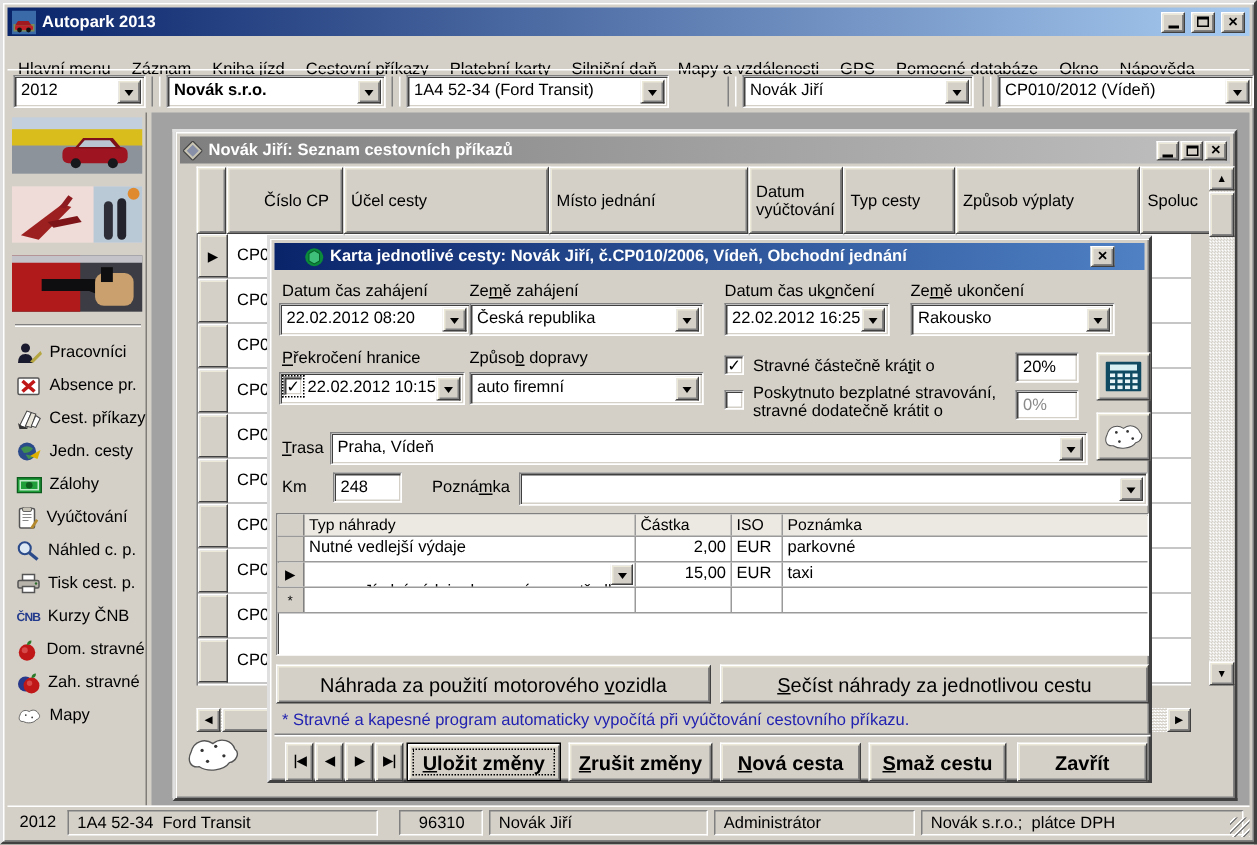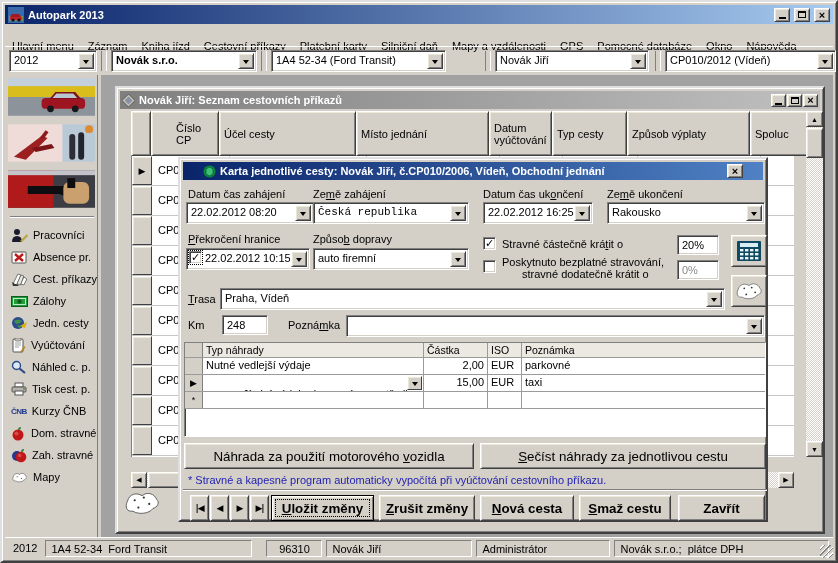--- a/index.html
+++ b/index.html
@@ -63,21 +63,21 @@
   .ctitle .ttl { color:#fff; font-weight:bold; flex:1; white-space:pre; overflow:hidden; }
   .cbtns { display:flex; gap:1px; }
   .cbtns .winbtn { width:15px; height:13px; }
 
   
   .table { position:absolute; left:14px; top:23px; width:681px; height:363px; }
   .thead { display:flex; height:45px; }
   .th { border:1px solid; border-color:#fff #404040 #404040 #fff;
         box-shadow:inset 1px 1px 0 #ece9d8, inset -1px -1px 0 #808080;
         background:#d4d0c8; padding:2px 4px; overflow:hidden; display:flex; align-items:center; }
-  .w-sel{width:20px;} .w0{width:68px;padding-left:24px;} .w1{width:137px;} .w2{width:133px;}
+  .w-sel{width:20px;} .w0{width:78px;padding-left:24px;} .w1{width:137px;} .w2{width:133px;}
   .w3{width:63px;} .w4{width:75px;} .w5{width:123px;} .w6{flex:1;}
   .tbody { position:relative; width:663px; height:301px; border-left:1px solid #808080;
            background:
              linear-gradient(#c6c6c6,#c6c6c6) 97px 0/1px 100% no-repeat,
              linear-gradient(#c6c6c6,#c6c6c6) 234px 0/1px 100% no-repeat,
              linear-gradient(#c6c6c6,#c6c6c6) 367px 0/1px 100% no-repeat,
              linear-gradient(#c6c6c6,#c6c6c6) 430px 0/1px 100% no-repeat,
              linear-gradient(#c6c6c6,#c6c6c6) 505px 0/1px 100% no-repeat,
              linear-gradient(#c6c6c6,#c6c6c6) 628px 0/1px 100% no-repeat,
              repeating-linear-gradient(#fff 0 29px,#c6c6c6 29px 30px); }
@@ -286,35 +286,35 @@
     <div class="sideitem">
       <svg width="17" height="14" viewBox="0 0 17 14">
           <path d="M2 12 L7 2 L10 3 L6 13 Z" fill="#fff" stroke="#444" stroke-width="0.7"></path>
           <path d="M6 12 L10 3 L13 4 L10 13 Z" fill="#e8e4d8" stroke="#444" stroke-width="0.7"></path>
           <path d="M10 12 L13 5 L16 7 L13 13 Z" fill="#fff" stroke="#444" stroke-width="0.7"></path>
           <path d="M1 10 Q4 13 8 13 L7 14 L2 14 Z" fill="#333"></path>
         </svg>
       <span class="lbl">Cest. příkazy</span>
     </div>
     <div class="sideitem">
-      <svg width="17" height="11" viewBox="0 0 17 11">
-          <rect x="0.5" y="0.5" width="16" height="10" fill="#1f9e3a" stroke="#0c5c1e"></rect>
-          <rect x="2.5" y="2.5" width="12" height="6" fill="none" stroke="#bfe8c8" stroke-width="1"></rect>
-          <circle cx="8.5" cy="5.5" r="2.2" fill="#0c5c1e"></circle>
-        </svg>
-      <span class="lbl">Zálohy</span>
-    </div>
-    <div class="sideitem">
       <svg width="17" height="14" viewBox="0 0 17 14">
           <circle cx="7" cy="7" r="6" fill="#2a4a8a"></circle>
           <path d="M3 5 Q7 2 11 5 Q9 8 5 8 Z" fill="#3f8f4f"></path>
           <path d="M6 9 Q9 9 11 11 L8 12 Z" fill="#3f8f4f"></path>
           <path d="M9 10 L16 6 L14 12 Z" fill="#e0b000"></path>
         </svg>
       <span class="lbl">Jedn. cesty</span>
+    </div>
+    <div class="sideitem">
+      <svg width="17" height="11" viewBox="0 0 17 11">
+          <rect x="0.5" y="0.5" width="16" height="10" fill="#1f9e3a" stroke="#0c5c1e"></rect>
+          <rect x="2.5" y="2.5" width="12" height="6" fill="none" stroke="#bfe8c8" stroke-width="1"></rect>
+          <circle cx="8.5" cy="5.5" r="2.2" fill="#0c5c1e"></circle>
+        </svg>
+      <span class="lbl">Zálohy</span>
     </div>
     <div class="sideitem">
       <svg width="15" height="15" viewBox="0 0 15 15">
           <rect x="2" y="1" width="10" height="13" rx="1" fill="#fff" stroke="#555"></rect>
           <rect x="4" y="0" width="6" height="3" rx="1" fill="#c8c4b8" stroke="#555" stroke-width="0.6"></rect>
           <path d="M4 5 H10 M4 7 H10 M4 9 H8" stroke="#888" stroke-width="0.8"></path>
           <path d="M9 14 L13 8 L14.5 9 L11 14.5 Z" fill="#b5892e"></path>
         </svg>
       <span class="lbl">Vyúčtování</span>
     </div>
@@ -476,33 +476,33 @@
       <span class="abs flabel" style="left:130px;top:7px;">Ze<u>m</u>ě zahájení</span>
       <span class="abs flabel" style="left:300px;top:7px;">Datum čas uk<u>o</u>nčení</span>
       <span class="abs flabel" style="left:424px;top:7px;">Ze<u>m</u>ě ukončení</span>
 
       <div class="combo" style="left:3px;top:21px;width:128px;">
         <span class="cval">22.02.2012 08:20</span>
         <span class="cbtn">
             <span class="tri"></span>
           </span>
       </div>
-      <div class="combo" style="left:130px;top:21px;width:156px;font-family:Liberation Mono, monospace;">
+      <div class="combo" style="left:130px;top:21px;width:156px;">
         <span class="cval">Česká republika</span>
         <span class="cbtn">
             <span class="tri"></span>
           </span>
       </div>
       <div class="combo" style="left:300px;top:21px;width:110px;">
         <span class="cval">22.02.2012 16:25</span>
         <span class="cbtn">
             <span class="tri"></span>
           </span>
       </div>
-      <div class="combo" style="left:424px;top:21px;width:158px;">
+      <div class="combo" style="left:424px;top:21px;width:136px;">
         <span class="cval">Rakousko</span>
         <span class="cbtn">
             <span class="tri"></span>
           </span>
       </div>
 
       <span class="abs flabel" style="left:5px;top:52px;"><u>P</u>řekročení hranice</span>
       <span class="abs flabel" style="left:130px;top:52px;">Způso<u>b</u> dopravy</span>
       <div class="combo" style="left:3px;top:67px;width:124px;">
         <span class="cb" style="left:2px;top:2px;outline:1px dotted #000;">✓</span>
@@ -517,21 +517,21 @@
             <span class="tri"></span>
           </span>
       </div>
 
       <span class="cb" style="left:300px;top:56px;">✓</span>
       <span class="abs flabel" style="left:319px;top:57px;">Stravné částečně krá<u>t</u>it o</span>
       <div class="dfield" style="left:494px;top:54px;width:42px;">20%</div>
 
       <span class="cb" style="left:300px;top:79px;"></span>
       <span class="abs flabel" style="left:319px;top:75px;">Poskytnuto bezplatné stravování,</span>
-      <span class="abs flabel" style="left:319px;top:87px;margin-left:20px;">stravné dodatečně krátit o</span>
+      <span class="abs flabel" style="left:319px;top:87px;">stravné dodatečně krátit o</span>
       <div class="dfield dis" style="left:494px;top:79px;width:42px;">0%</div>
 
       <div class="iconbtn out" style="left:548px;top:54px;">
         <svg width="24" height="20" viewBox="0 0 24 20">
           <rect width="24" height="20" rx="1" fill="#0f4a62"></rect>
             <rect x="3" y="2" width="18" height="4" fill="#d8f0f4"></rect>
           <g fill="#e8f4f8">
               <rect x="3" y="8" width="3.4" height="2.4"></rect>
               <rect x="8" y="8" width="3.4" height="2.4"></rect>
               <rect x="13" y="8" width="3.4" height="2.4"></rect>

